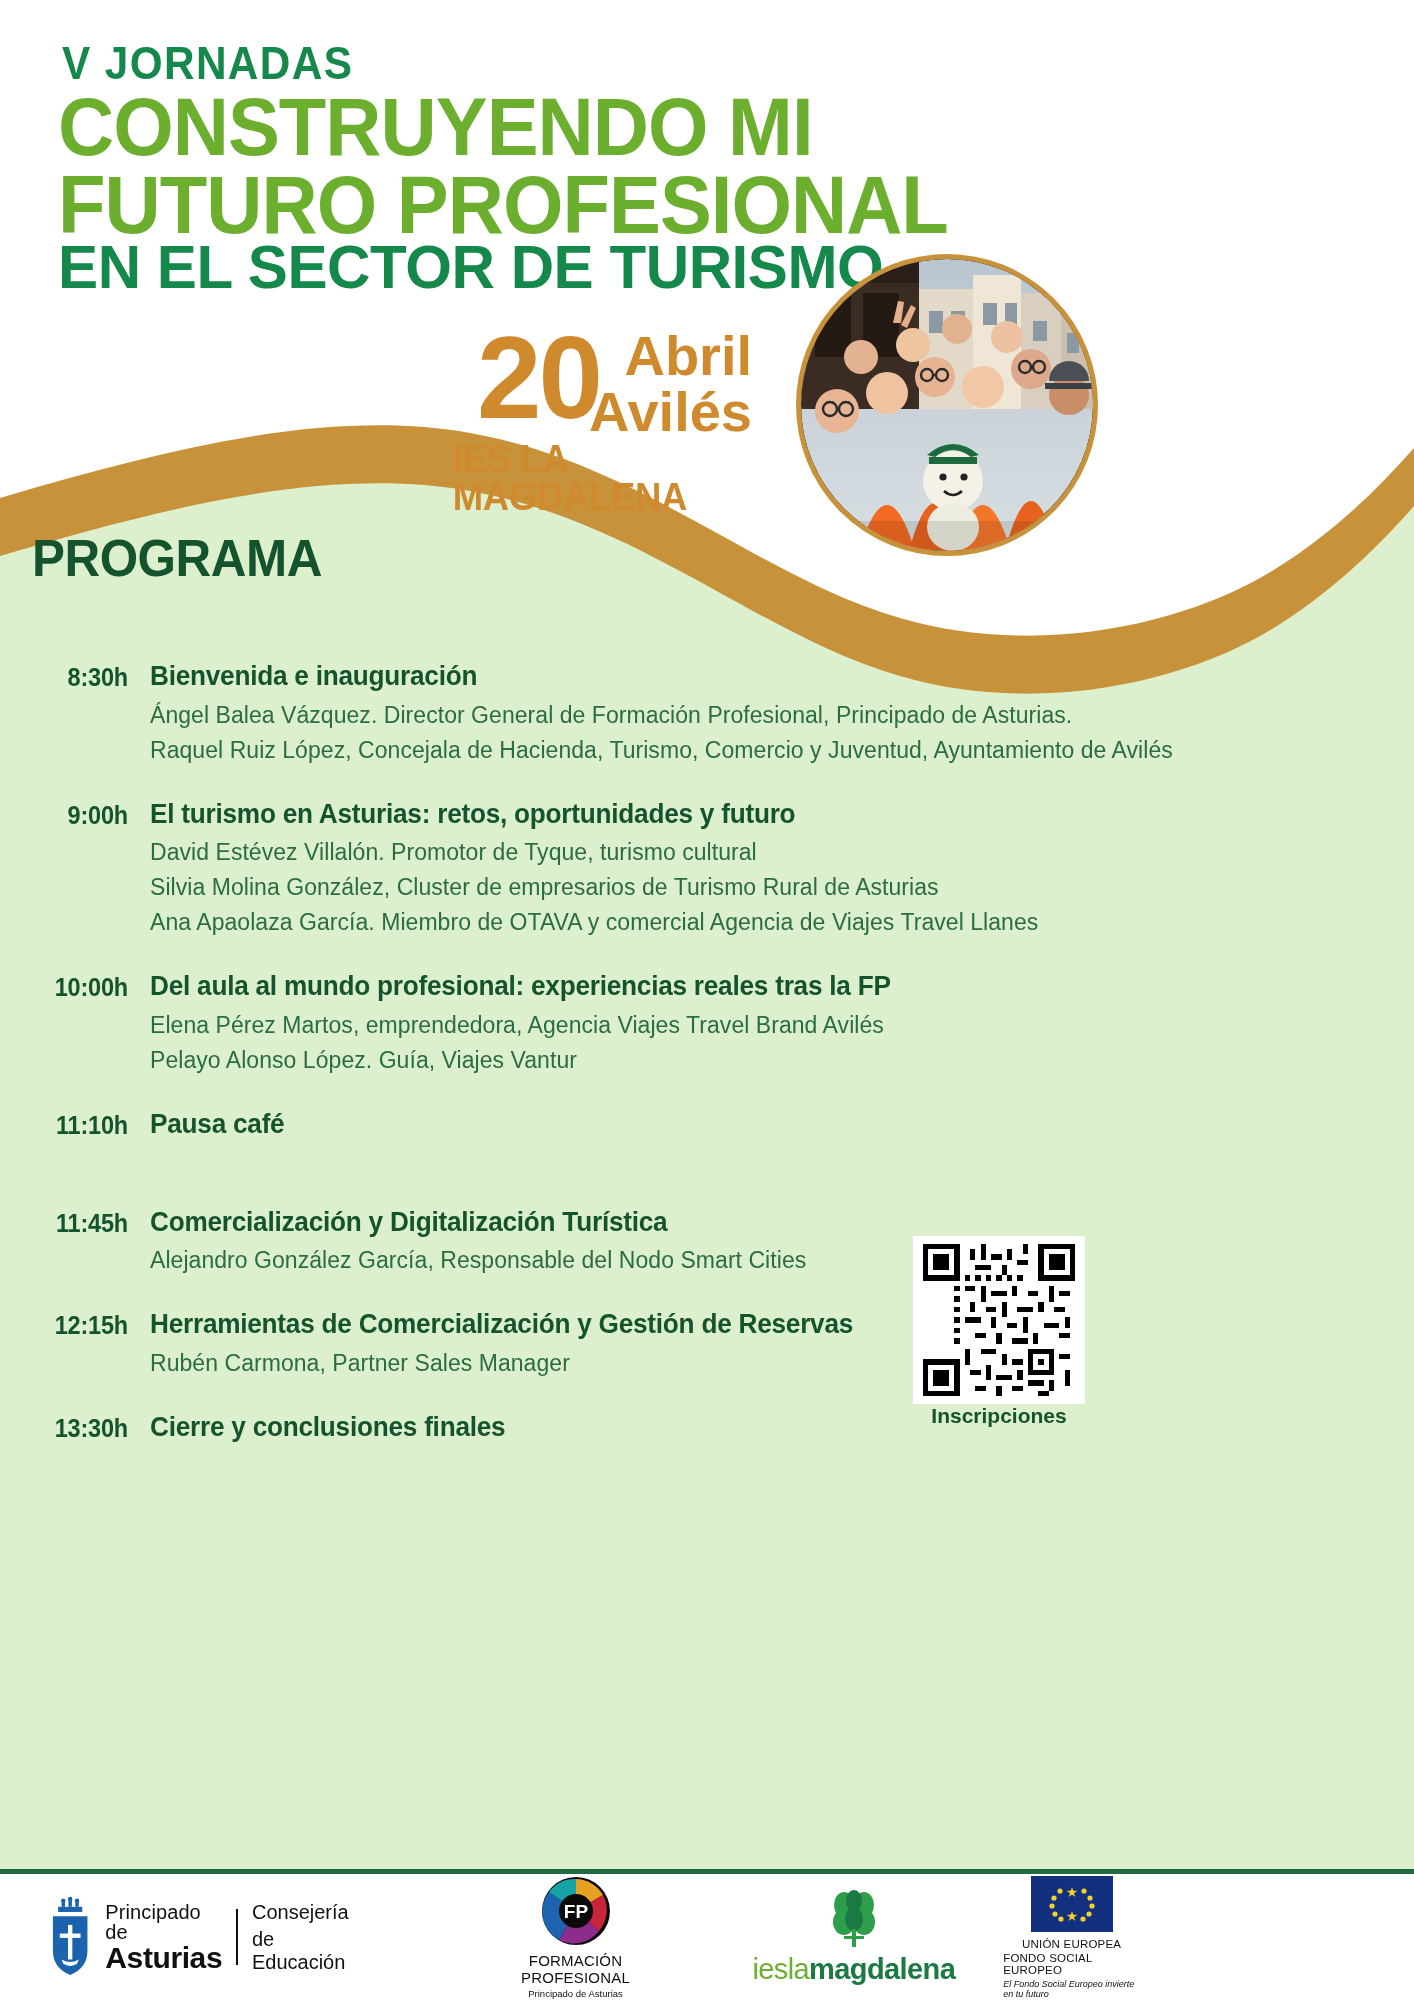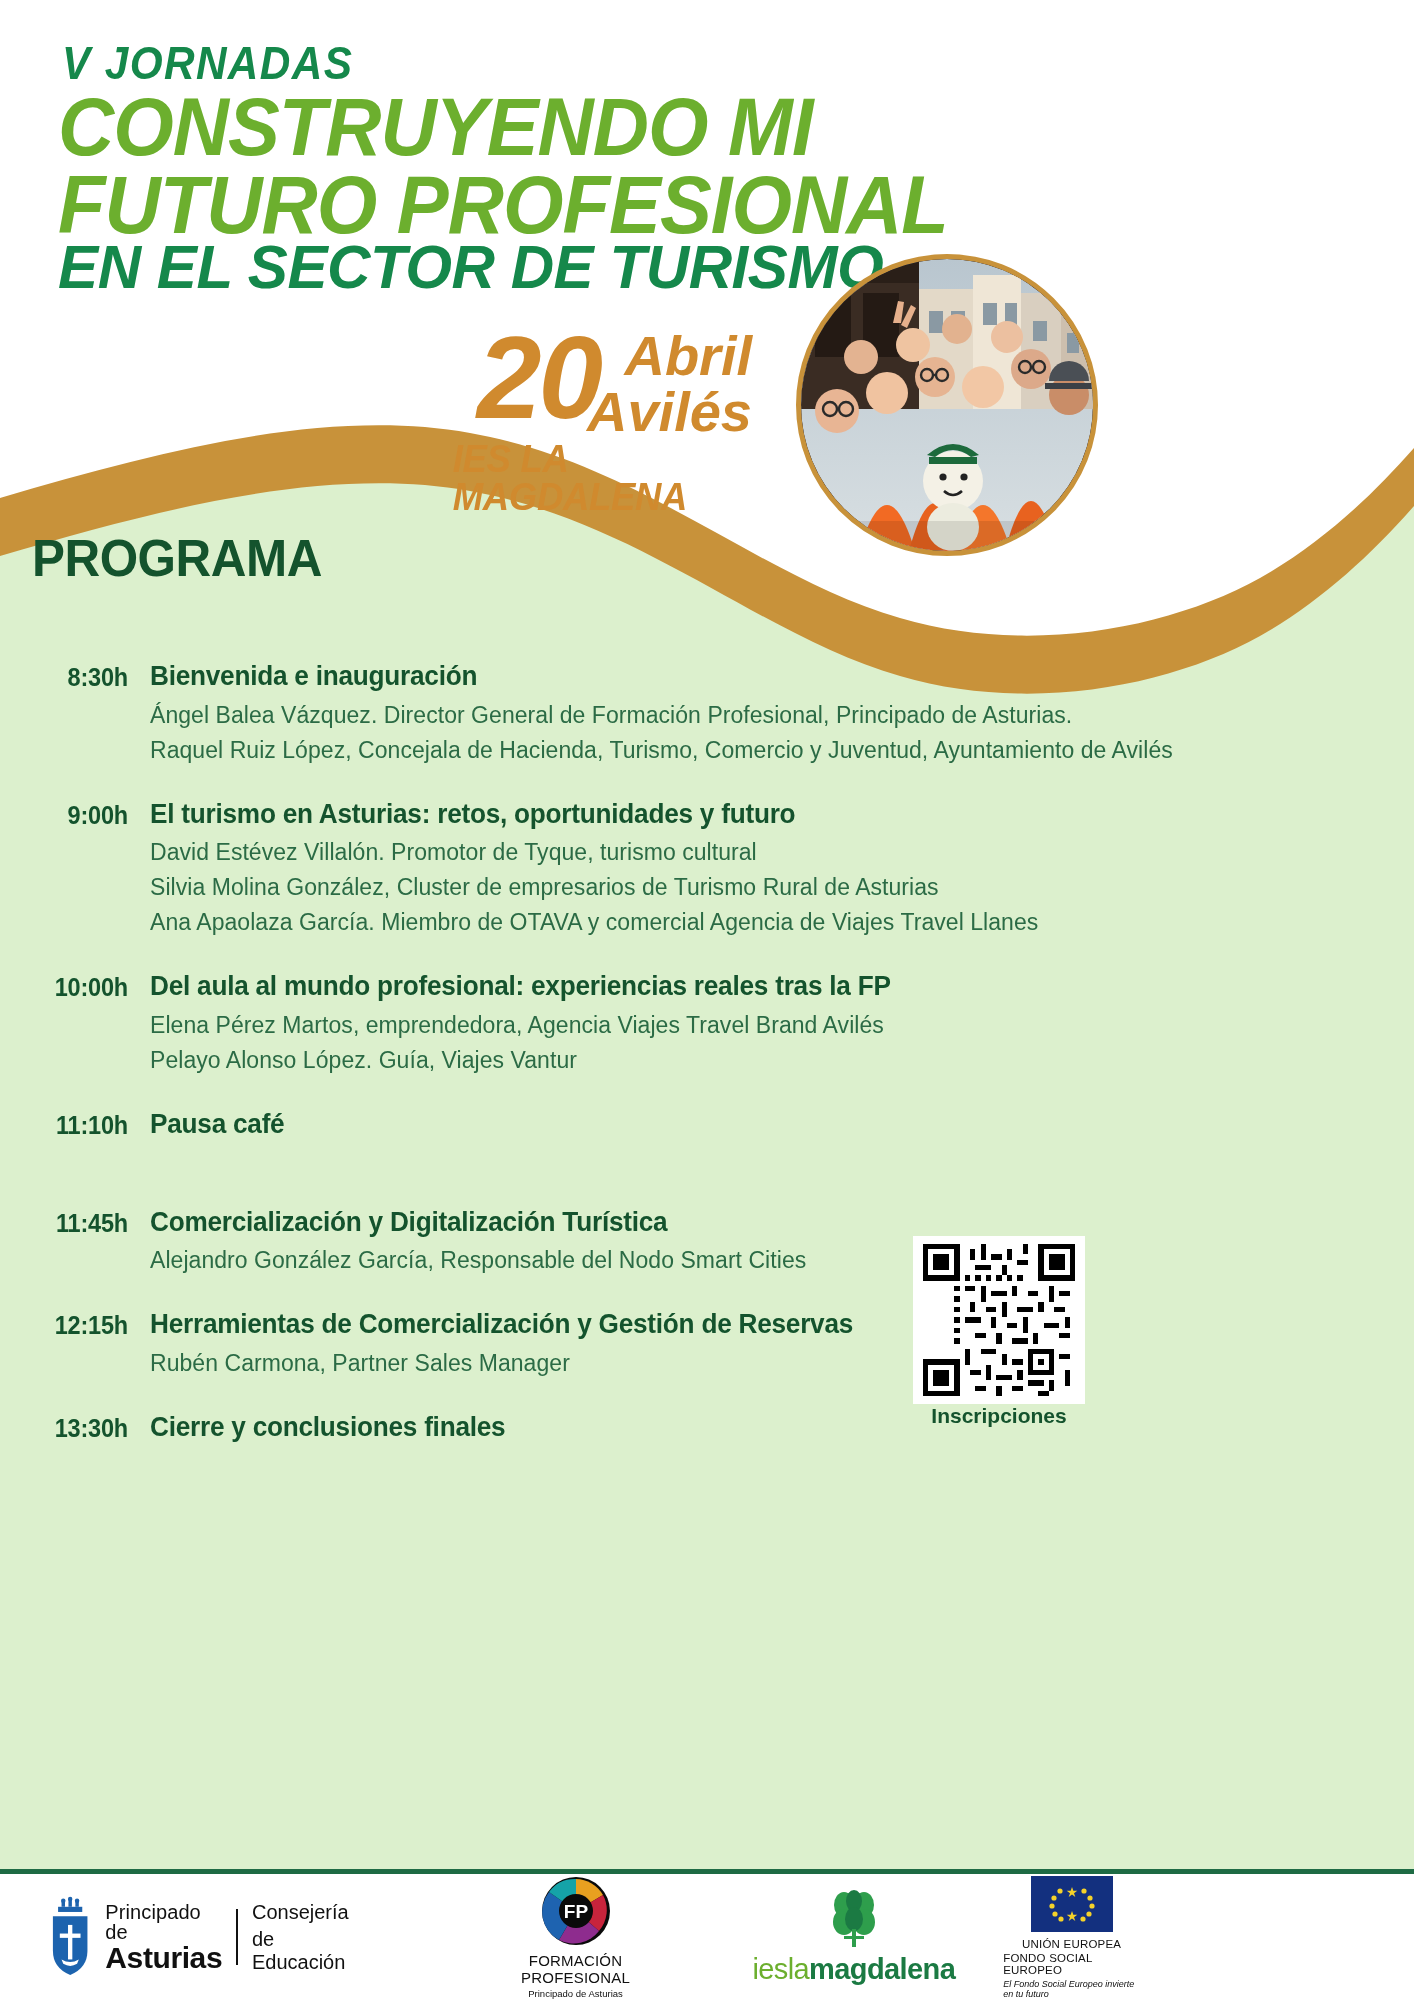--- a/index.html
+++ b/index.html
@@ -9,21 +9,21 @@
     font-family:"Liberation Sans", sans-serif;
     overflow:hidden;
     position:relative;
   }
   .poster{position:relative;width:1414px;height:2000px;overflow:hidden;background:#fff;}
 
   
   .bg-svg{position:absolute;inset:0;width:1414px;height:2000px;}
 
   
-  .header{position:absolute;left:0;top:0;width:1192px;height:640px;font-style:italic;}
+  .header{position:absolute;left:0;top:0;width:1192px;height:640px;}
   .kicker{
     position:absolute;left:62px;top:36px;
     font-size:46px;font-weight:900;letter-spacing:1.5px;
     color:#15884B;font-stretch:condensed;
     font-family:"Liberation Sans Narrow","Liberation Sans",sans-serif;
     transform:scaleX(.92);transform-origin:left center;
   }
   .title1{
     position:absolute;left:58px;top:90px;
     font-size:81px;line-height:.92;font-weight:900;

